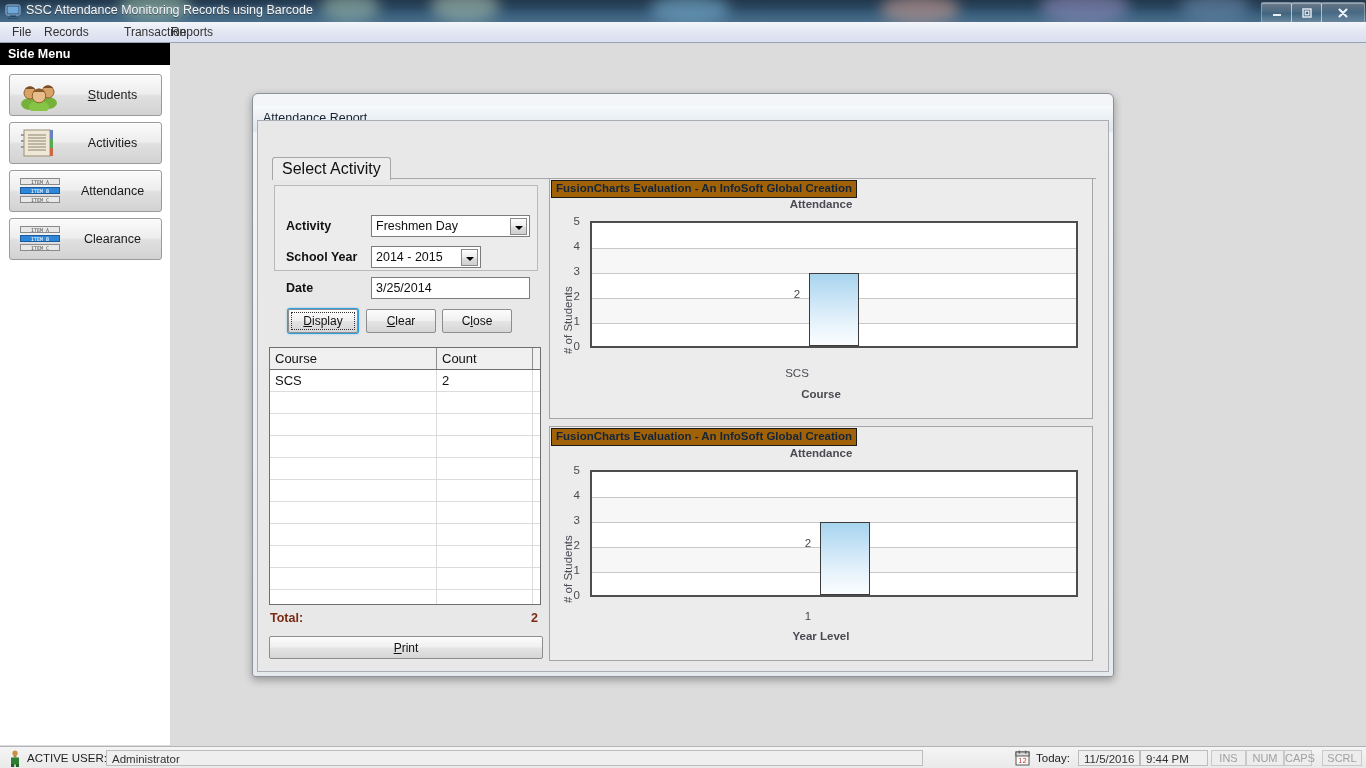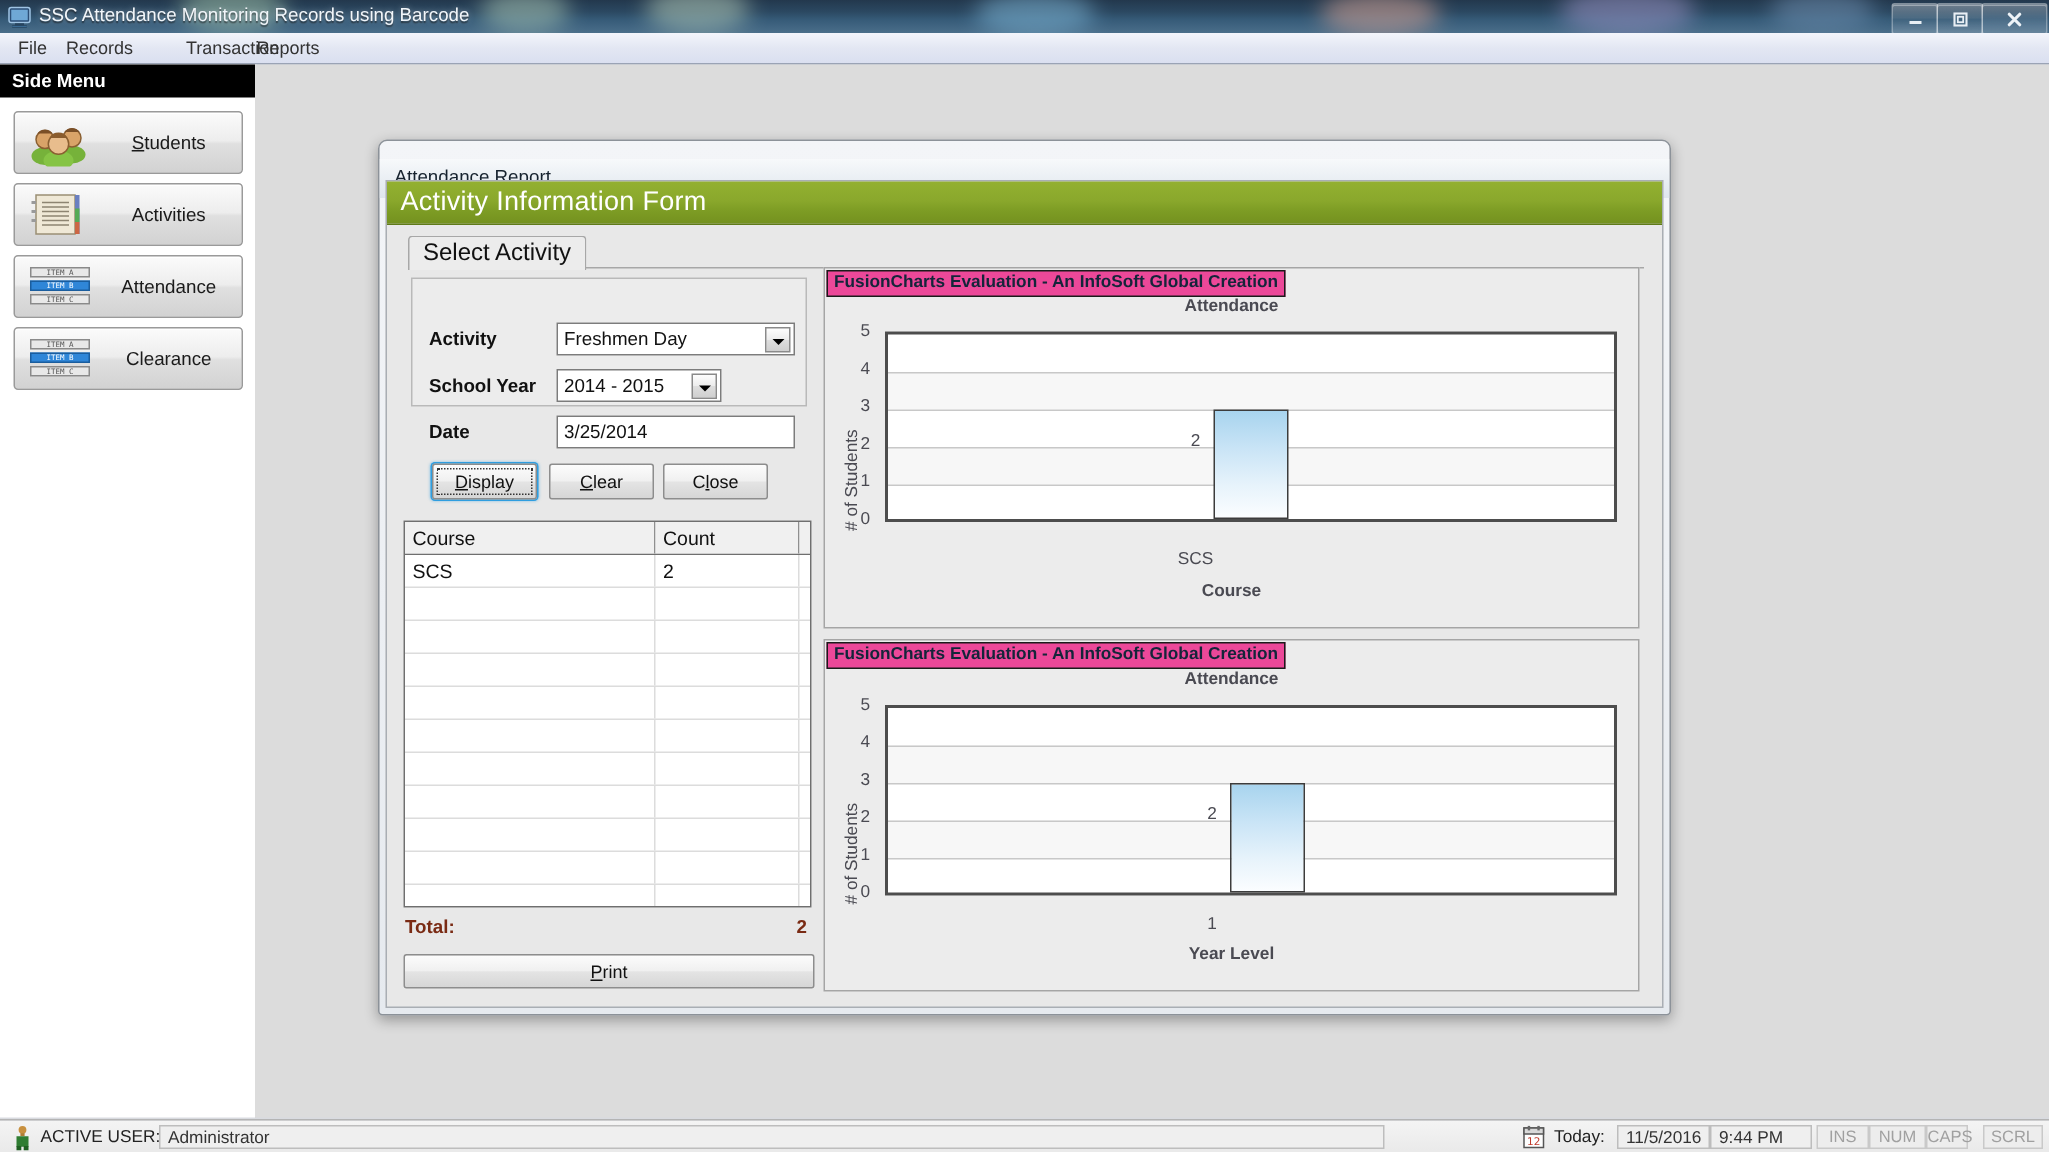--- a/index.html
+++ b/index.html
@@ -210,21 +210,21 @@
 
   
   .chartpanel{
     position:absolute;left:549px;width:544px;
     background:#ececec;border:1px solid #a5a5a5;box-sizing:border-box;
   }
   #chart1{top:178px;height:241px;}
   #chart2{top:426px;height:235px;}
   .fcbanner{
     position:absolute;left:1px;top:1px;height:16px;
-    background:#ec4899;border:1px solid #1b1b1b;
+    background:#a16207;border:1px solid #1b1b1b;
     font-size:11.5px;font-weight:bold;color:#14253a;
     line-height:15px;padding:0 4px;white-space:nowrap;
   }
   .ctitle{
     position:absolute;left:0;width:100%;text-align:center;
     font-size:11.5px;font-weight:bold;color:#4a4a52;
   }
   .plot{
     position:absolute;background:#fff;
     border:2px solid #4d4d4d;box-sizing:border-box;
@@ -393,23 +393,20 @@
 <div id="mdi"></div>
 
 <div id="child">
 
   <div id="child-tb">
     <div id="child-title">Attendance Report</div>
   </div>
 
   <div id="child-body">
 
-    <div id="form-hdr">
-      <div id="form-hdr-text">Activity Information Form</div>
-    </div>
 
     <div id="tabstrip">
       <div id="tab-rest"></div>
       <div id="tab1">Select Activity</div>
     </div>
 
     <div id="selpanel"></div>
 
     <div class="flabel" style="left:28px;top:98px;">Activity</div>
     <div class="flabel" style="left:28px;top:129px;">School Year</div>

